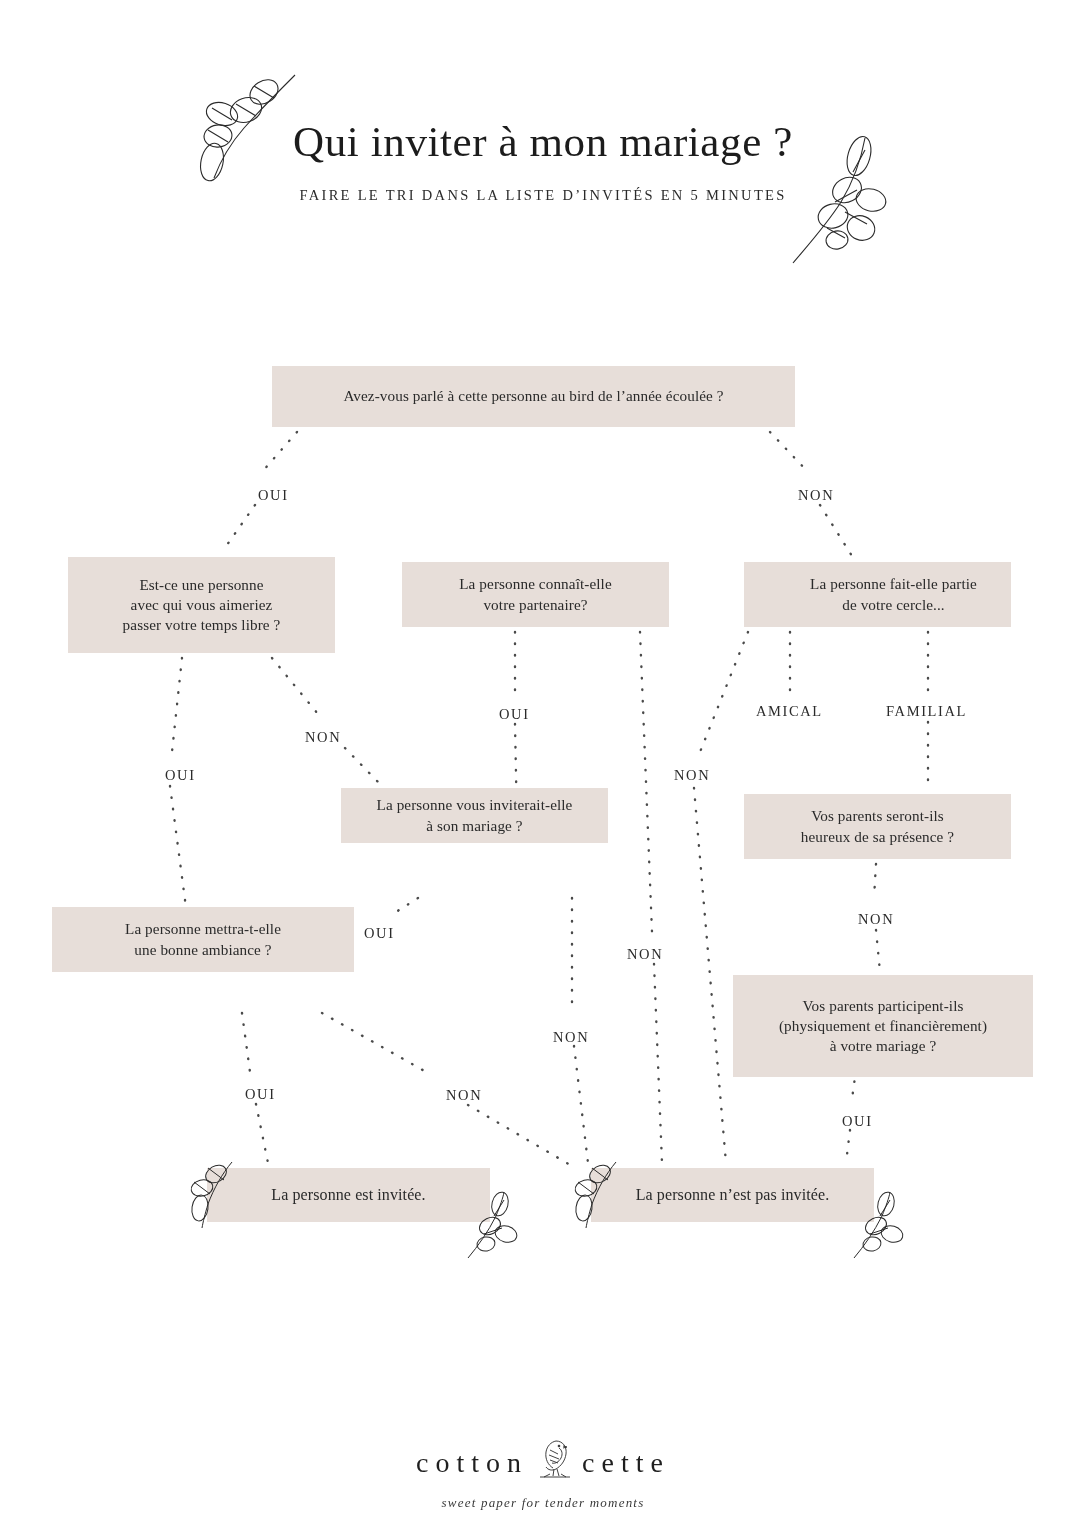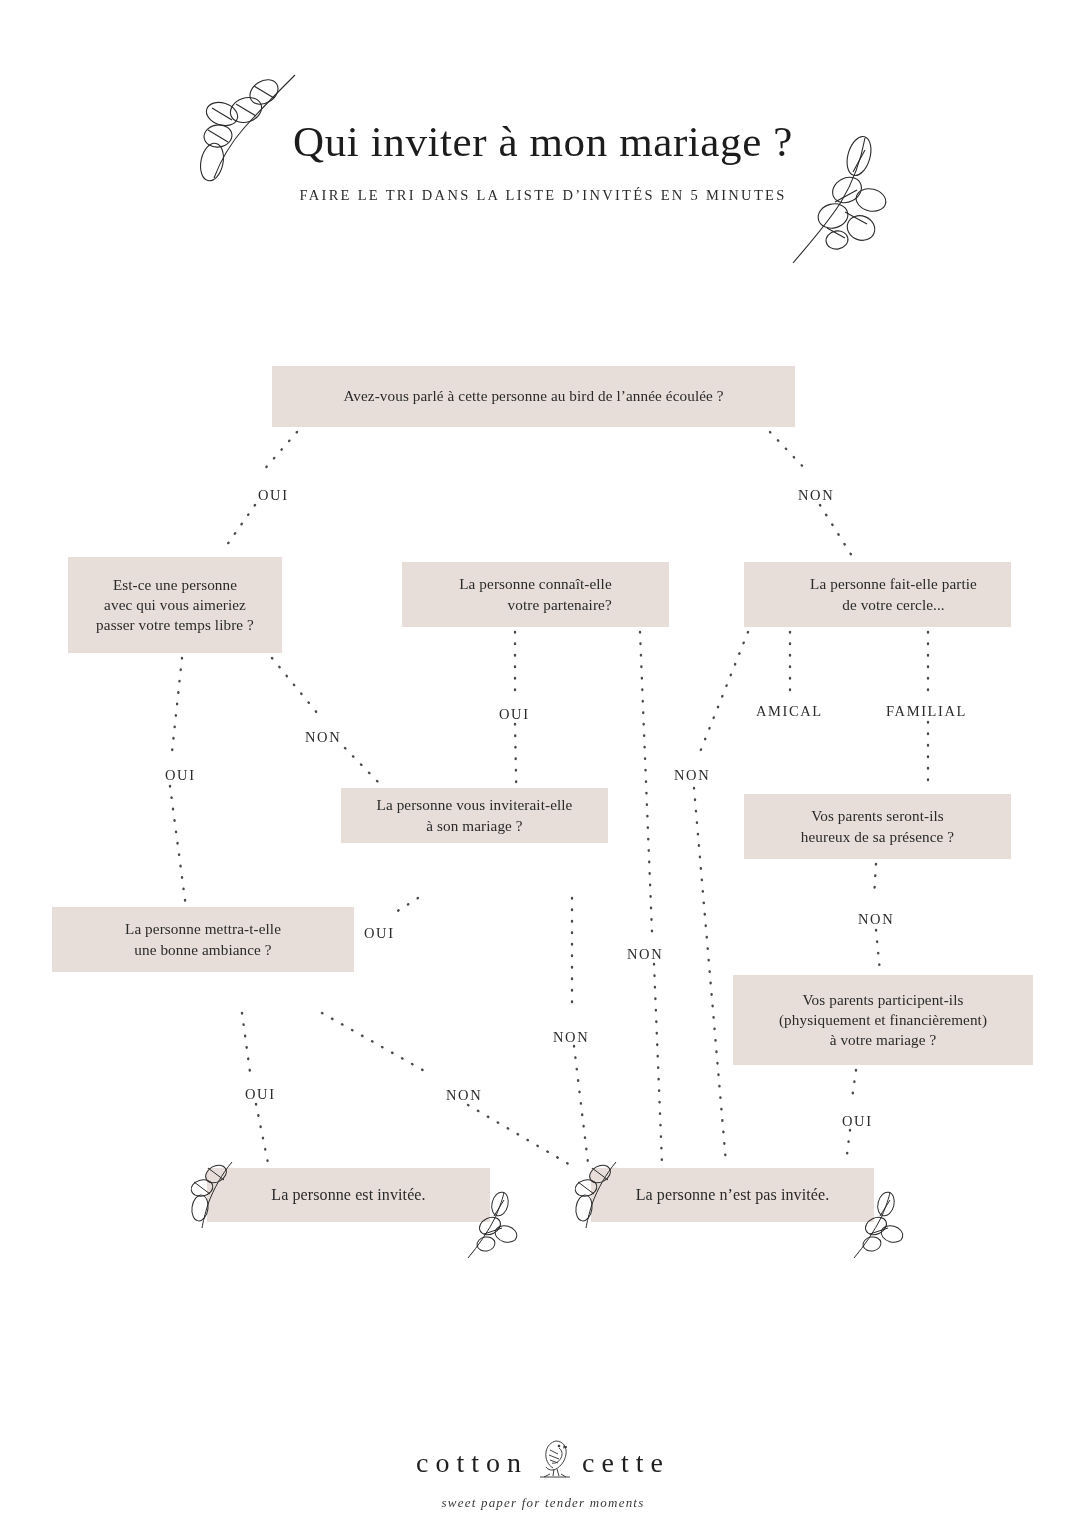--- a/index.html
+++ b/index.html
@@ -209,45 +209,45 @@
     <line x1="468" y1="1105" x2="572" y2="1166"></line>
 
     <line x1="856" y1="1070" x2="852" y2="1099"></line>
     <line x1="850" y1="1130" x2="846" y2="1163"></line>
   </svg>
 
   <div class="node" style="left:272px; top:366px; width:523px; height:61px;">
     <span>Avez-vous parlé à cette personne au bird de l’année écoulée ?</span>
   </div>
 
-  <div class="node" style="left:68px; top:557px; width:214px; height:96px;">
+  <div class="node" style="left:68px; top:557px; width:267px; height:96px;">
     <span>Est-ce une personne<br>avec qui vous aimeriez<br>passer votre temps libre ?</span>
   </div>
 
-  <div class="node" style="left:402px; top:562px; width:267px; height:65px;text-align:right;">
+  <div class="node" style="left:402px; top:562px; width:267px; height:65px;">
     <span>La personne connaît-elle<br>votre partenaire?</span>
   </div>
 
   <div class="node" style="left:744px; top:562px; width:267px; height:65px;padding-left:44px;">
     <span>La personne fait-elle partie<br>de votre cercle...</span>
   </div>
 
   <div class="node" style="left:744px; top:794px; width:267px; height:65px;">
     <span>Vos parents seront-ils<br>heureux de sa présence ?</span>
   </div>
 
   <div class="node" style="left:341px; top:788px; width:267px; height:55px;">
     <span>La personne vous inviterait-elle<br>à son mariage ?</span>
   </div>
 
   <div class="node" style="left:52px; top:907px; width:302px; height:65px;">
     <span>La personne mettra-t-elle<br>une bonne ambiance ?</span>
   </div>
 
-  <div class="node" style="left:733px; top:975px; width:300px; height:90px;">
+  <div class="node" style="left:733px; top:975px; width:300px; height:102px;">
     <span>Vos parents participent-ils<br>(physiquement et financièrement)<br>à votre mariage ?</span>
   </div>
 
   <div class="node result" style="left:591px; top:1168px; width:283px; height:54px;">
     <span>La personne n’est pas invitée.</span>
   </div>
 
   <div class="node result" style="left:207px; top:1168px; width:283px; height:54px;">
     <span>La personne est invitée.</span>
   </div>

